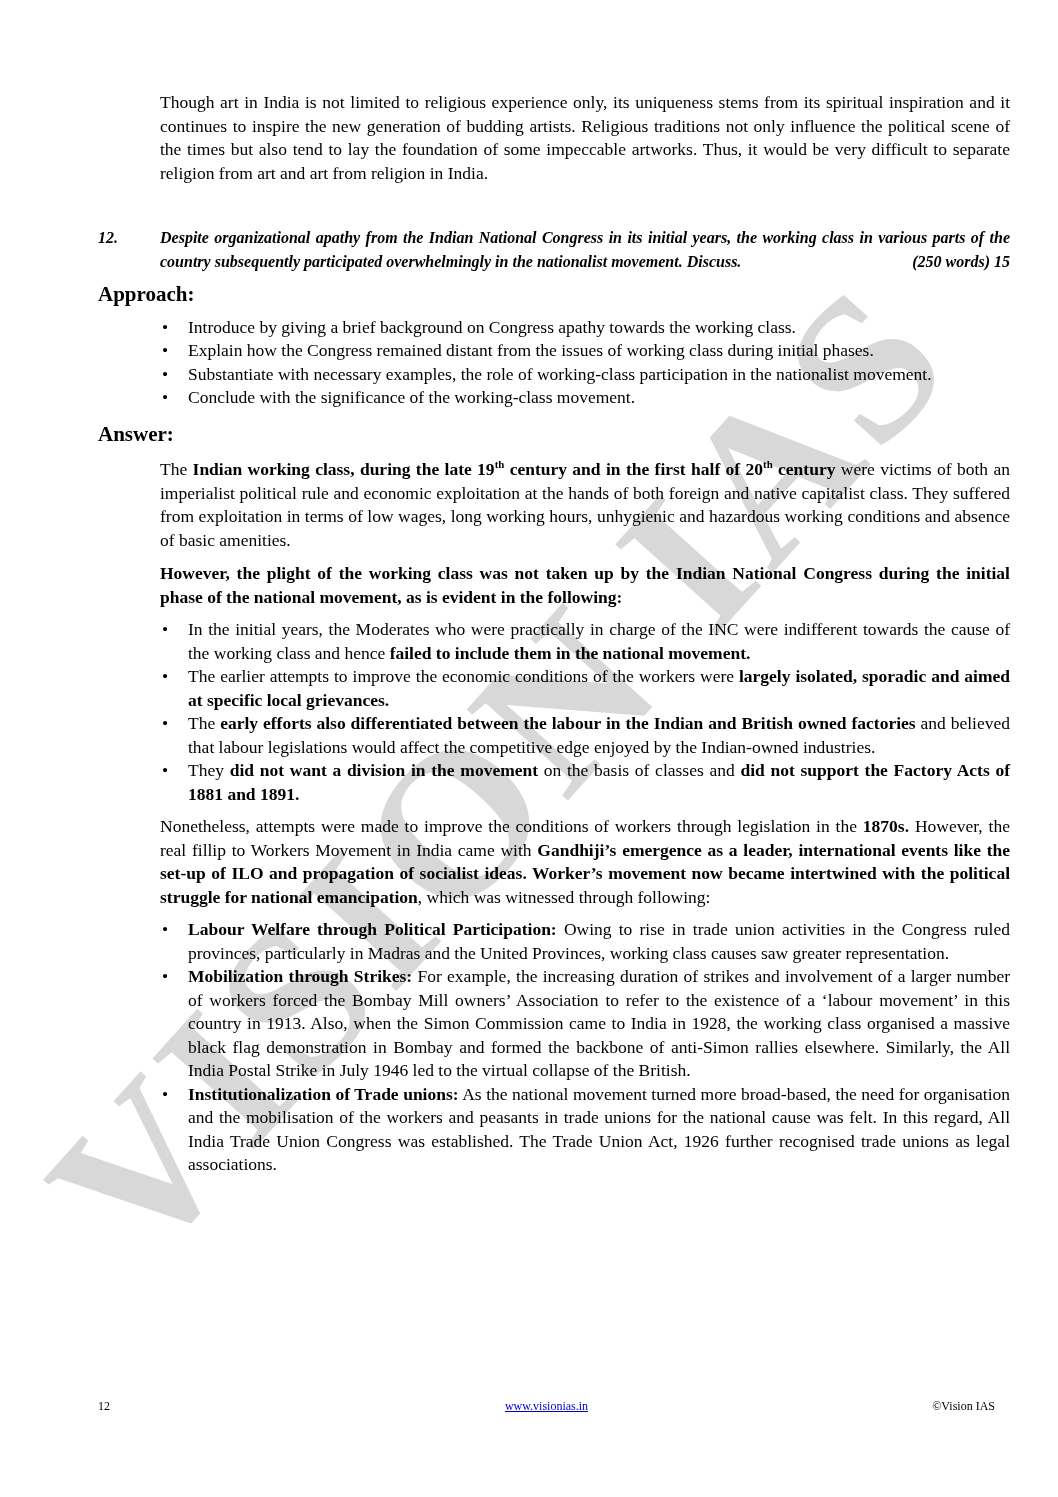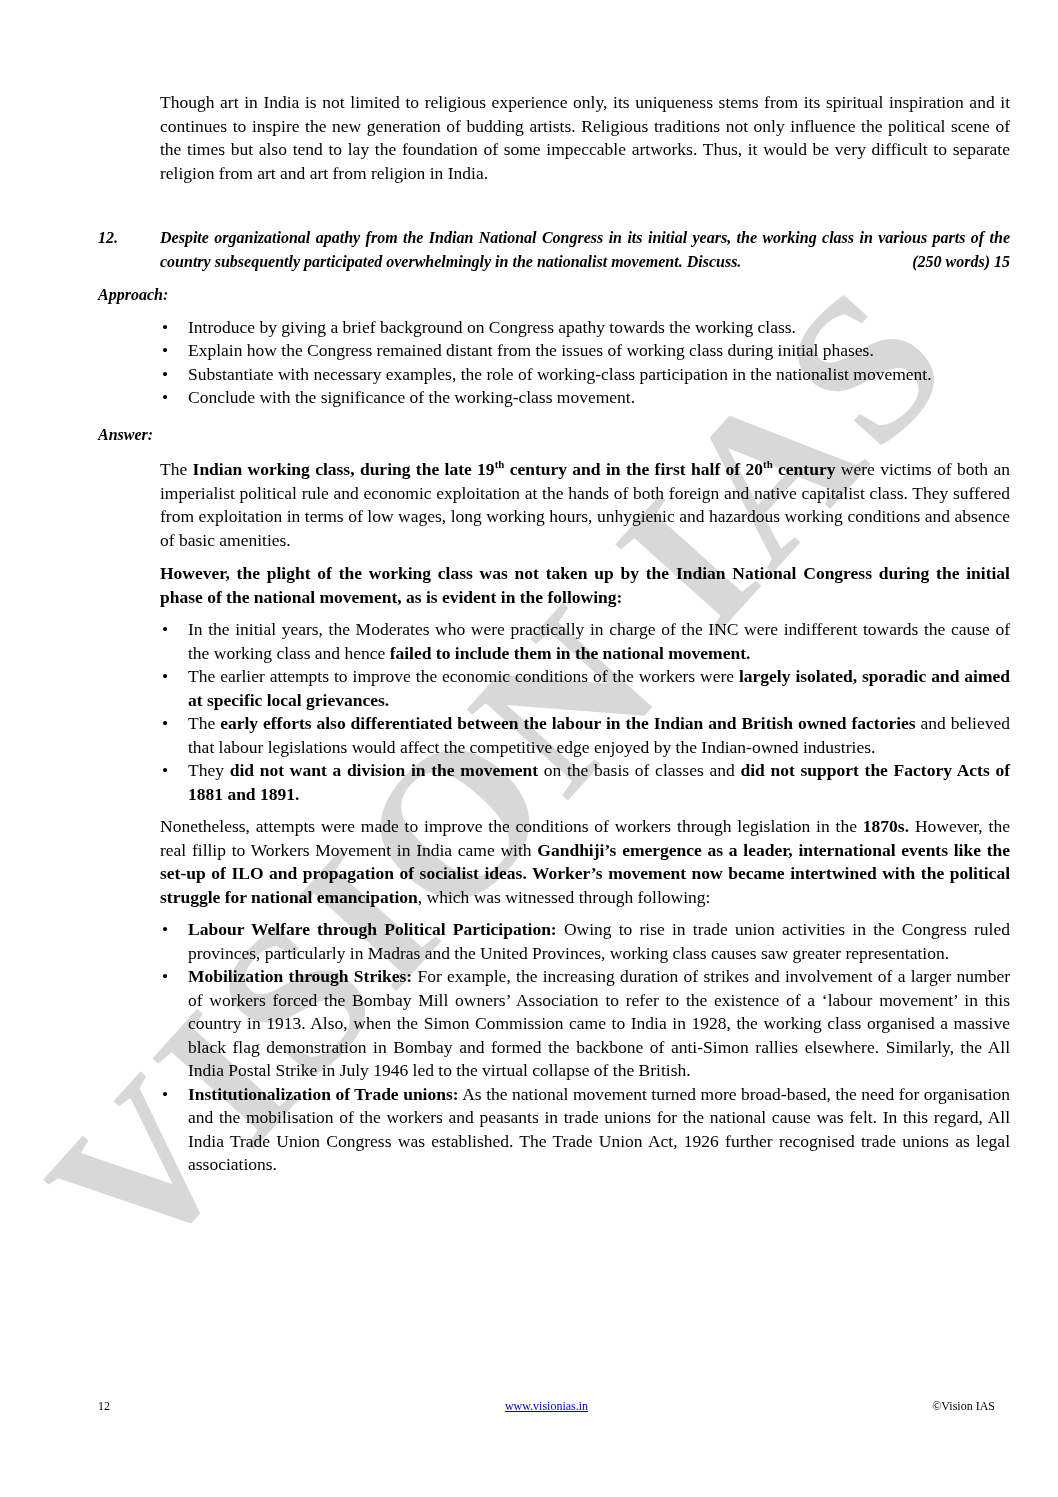--- a/index.html
+++ b/index.html
@@ -27,21 +27,21 @@
   .b { font-weight:bold; }
   sup { font-size:0.62em; vertical-align:super; line-height:0; }
 
   .intro { margin:91px 0 0 62px; }
 
   .question { margin-top:41px; display:flex; font-weight:bold; font-style:italic; font-size:16px; }
   .qnum { width:62px; flex:0 0 62px; }
   .qbody { flex:1; position:relative; }
   .qmarks { position:absolute; right:0; bottom:0; white-space:nowrap; }
 
-  .heading { font-weight:bold; font-style:italic; font-size:16px; }
+  .heading { font-weight:bold; font-size:21px; }
   .h-approach { margin-top:10px; }
   .h-answer  { margin-top:13px; }
 
   ul.blist { list-style:none; margin:9px 0 0 62px; padding:0; }
   ul.blist li { position:relative; padding-left:28px; }
   .dot { position:absolute; left:2px; top:0; }
   .li-text { display:block; text-align:justify; }
 
   .p1 { margin-top:12px; }
   .p-bold { margin-top:10px; font-weight:bold; }

